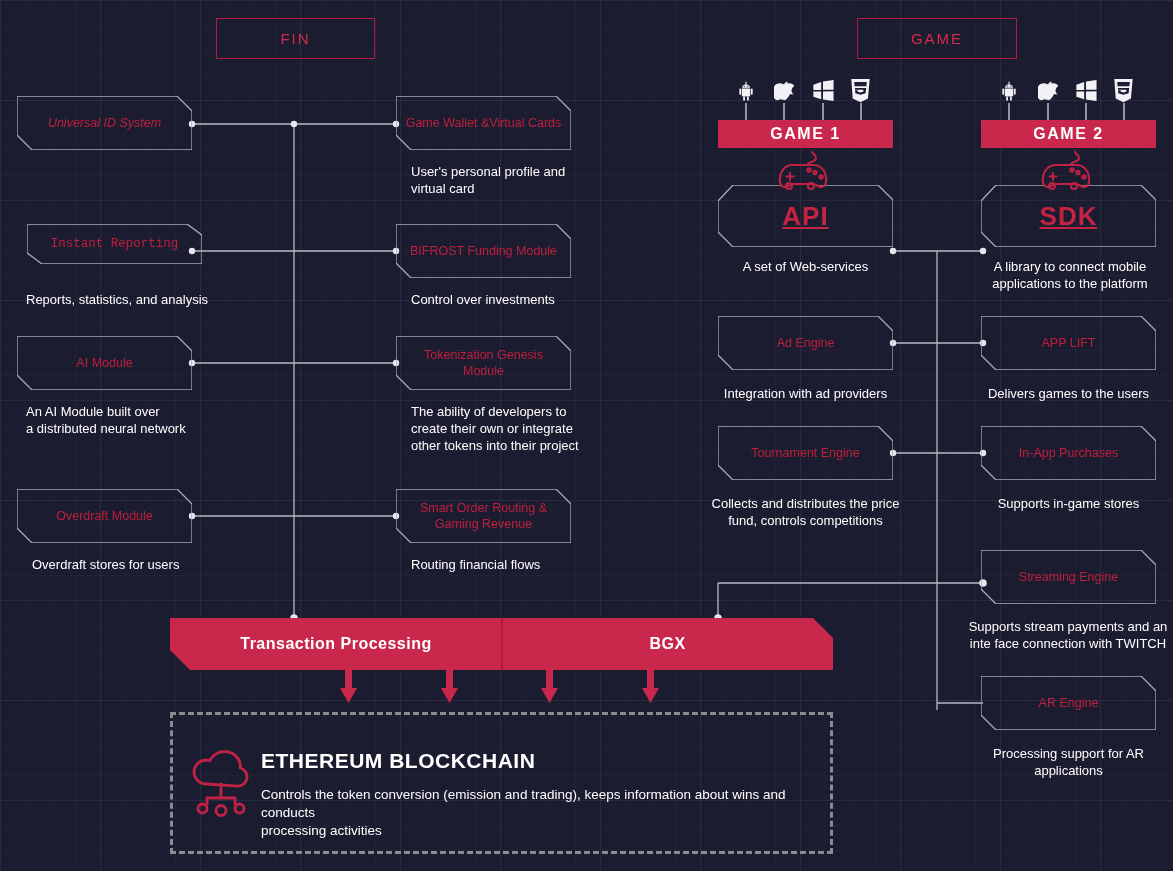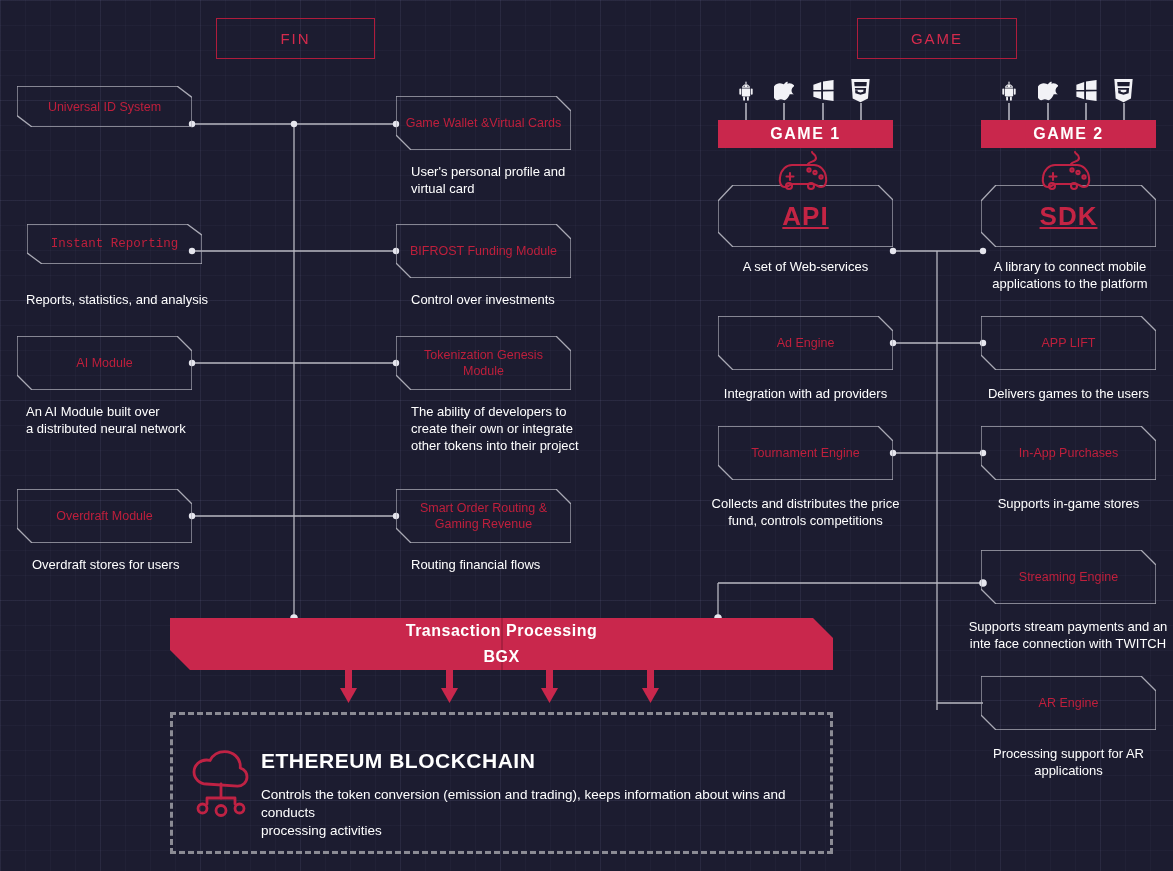--- a/index.html
+++ b/index.html
@@ -64,21 +64,21 @@
   .gamehead{
     position:absolute;
     background:#c9274c;
     color:#fff;
     font-size:16px;font-weight:bold;letter-spacing:1.5px;
     display:flex;align-items:center;justify-content:center;
   }
   .bigbanner{
     position:absolute;
     color:#fff;
-    display:flex;align-items:center;flex-direction:column;
+    display:flex;align-items:center;
   }
   .bigbanner .seg{
     position:relative;z-index:2;
     display:flex;align-items:center;justify-content:center;
     height:100%;
     font-size:16px;font-weight:bold;letter-spacing:.5px;
   }
 
   
   .eth-panel{
@@ -173,21 +173,21 @@
     </g>
   </svg>
 
   <div class="section-head" style="left:216px;top:18px;width:157px;height:39px;">
     <span>FIN</span>
   </div>
   <div class="section-head" style="left:857px;top:18px;width:158px;height:39px;">
     <span>GAME</span>
   </div>
 
-  <div class="module" style="left:17px;top:86px;width:175px;height:41px;">
+  <div class="module" style="left:17px;top:96px;width:175px;height:54px;font-style:italic;">
     <svg class="mbg" viewBox="0 0 175 54" preserveAspectRatio="none">
         <polygon points="0,0 160,0 175,15 175,54 15,54 0,39" fill="none" stroke="#a9a9b4" stroke-width="1.3" vector-effect="non-scaling-stroke"></polygon>
       </svg>
     <span class="mlabel">Universal ID System</span>
   </div>
 
   <div class="module" style="left:27px;top:224px;width:175px;height:40px;font-family:Liberation Mono, monospace;">
     <svg class="mbg" viewBox="0 0 175 54" preserveAspectRatio="none">
         <polygon points="0,0 160,0 175,15 175,54 15,54 0,39" fill="none" stroke="#a9a9b4" stroke-width="1.3" vector-effect="non-scaling-stroke"></polygon>
       </svg>

